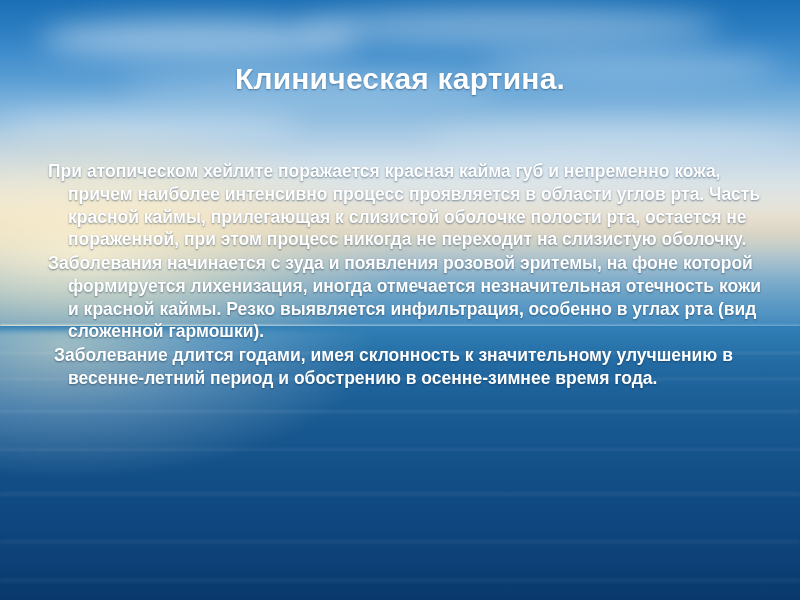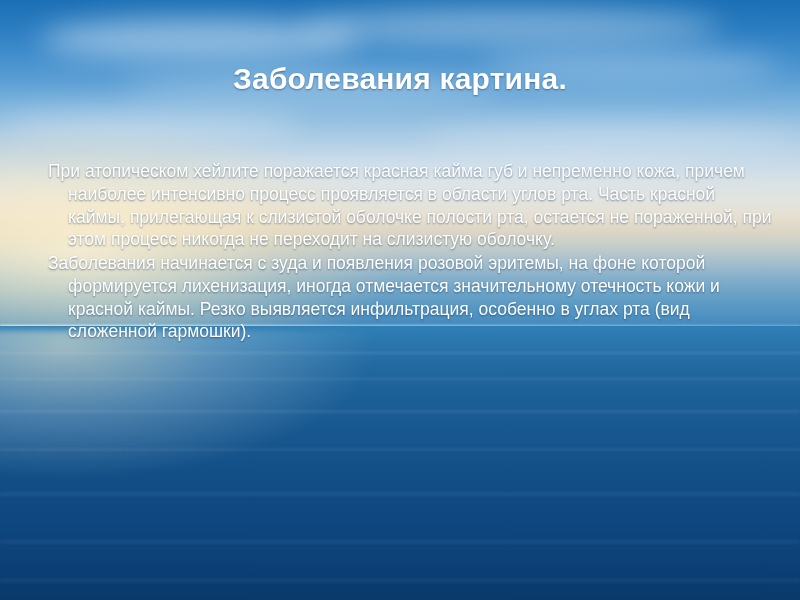--- a/index.html
+++ b/index.html
@@ -134,20 +134,21 @@
 
   .body-text {
     position: absolute;
     left: 34px;
     top: 160px;
     width: 740px;
     color: #ffffff;
     font-size: 17.5px;
     line-height: 1.30;
     text-shadow: 0 1px 2px rgba(0,35,70,0.5);
+    font-weight: bold;
   }
   .para {
     margin: 0 0 1px 0;
     padding-left: 34px;
     text-indent: -20px;
   }
   .para.p3, .para.p4 { padding-left: 34px; text-indent: -14px; }
 </style>
 </head>
 <body>
@@ -168,20 +169,21 @@
   <div class="sea-glint"></div>
 
   <div class="wave" style="top:352px;height:2px;"></div>
   <div class="wave" style="top:378px;height:2px;opacity:0.8;"></div>
   <div class="wave" style="top:410px;height:3px;opacity:0.7;"></div>
   <div class="wave" style="top:448px;height:3px;opacity:0.6;"></div>
   <div class="wave" style="top:492px;height:4px;opacity:0.5;"></div>
   <div class="wave" style="top:540px;height:4px;opacity:0.45;"></div>
   <div class="wave" style="top:578px;height:5px;opacity:0.4;"></div>
 
-  <div class="title">Заболевания картина.</div>
+  <div class="title">Клиническая картина.</div>
 
   <div class="body-text">
     <p class="para p1">При атопическом хейлите поражается красная кайма губ и непременно кожа, причем наиболее интенсивно процесс проявляется в области углов рта. Часть красной каймы, прилегающая к слизистой оболочке полости рта, остается не пораженной, при этом процесс никогда не переходит на слизистую оболочку.</p>
-    <p class="para p2">Заболевания начинается с зуда и  появления розовой эритемы, на фоне которой формируется лихенизация, иногда отмечается значительному отечность кожи и красной каймы. Резко выявляется инфильтрация, особенно в углах рта (вид сложенной гармошки).</p>
+    <p class="para p2">Заболевания начинается с зуда и  появления розовой эритемы, на фоне которой формируется лихенизация, иногда отмечается незначительная отечность кожи и красной каймы. Резко выявляется инфильтрация, особенно в углах рта (вид сложенной гармошки).</p>
+    <p class="para p4">Заболевание длится годами, имея склонность к значительному улучшению в весенне-летний период и обострению в осенне-зимнее время года.</p>
   </div>
 
 </div>
 
 </body></html>

